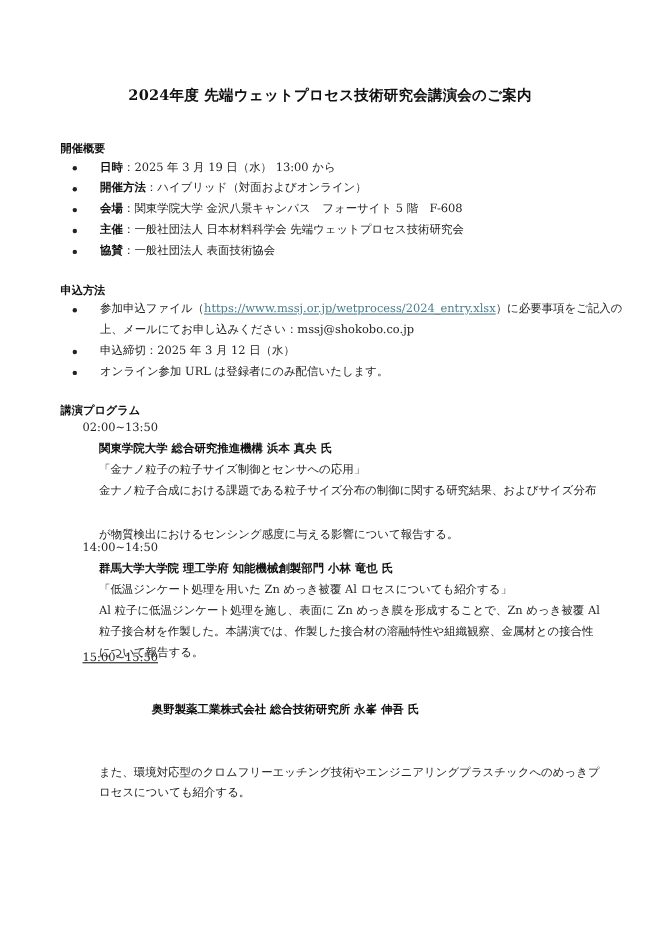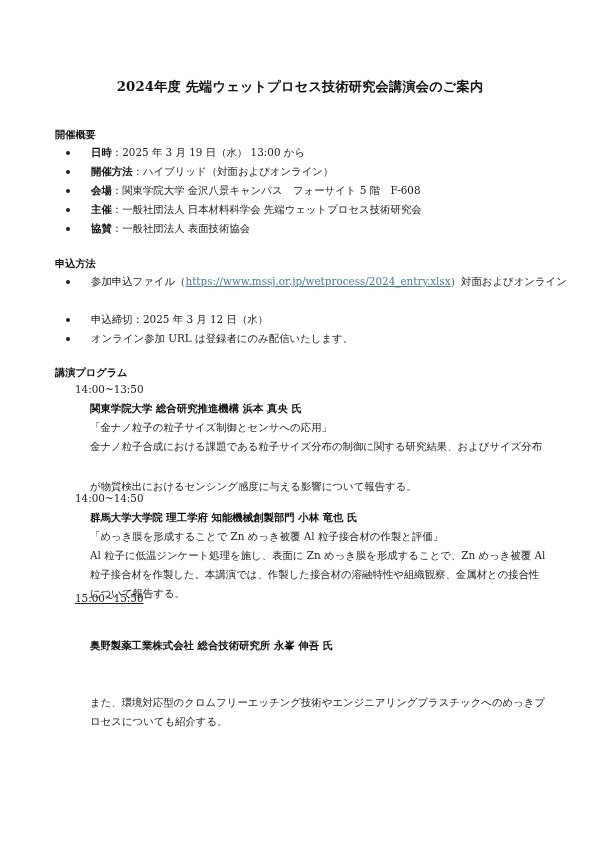--- a/index.html
+++ b/index.html
@@ -59,42 +59,43 @@
 
   <div class="bullet" style="top:227px;"></div>
   <div class="line li" style="top:219px;">
     <span class="b">協賛</span><span>：</span><span>一般社団法人 表面技術協会</span>
   </div>
 
   <div class="h" style="top:257px;">申込方法</div>
 
   <div class="bullet" style="top:280px;"></div>
   <div class="line li" style="top:272px;">
-    <span>参加申込ファイル（</span><a class="link">https://www.mssj.or.jp/wetprocess/2024_entry.xlsx</a><span>）対面およびオンライン</span>
+    <span>参加申込ファイル（</span><a class="link">https://www.mssj.or.jp/wetprocess/2024_entry.xlsx</a><span>）に必要事項をご記入の</span>
   </div>
+  <div class="line li" style="top:291px;">上、メールにてお申し込みください：mssj@shokobo.co.jp</div>
 
   <div class="bullet" style="top:318px;"></div>
   <div class="line li" style="top:310px;">申込締切：2025 年 3 月 12 日（水）</div>
 
   <div class="bullet" style="top:337px;"></div>
   <div class="line li" style="top:329px;">オンライン参加 URL は登録者にのみ配信いたします。</div>
 
   <div class="h" style="top:366px;">講演プログラム</div>
 
-  <div class="line time" style="top:380px;">14:00~13:50</div>
+  <div class="line time" style="top:380px;">02:00~13:50</div>
   <div class="line ind b" style="top:399px;">関東学院大学 総合研究推進機構 浜本 真央 氏</div>
   <div class="line ind" style="top:418px;">「金ナノ粒子の粒子サイズ制御とセンサへの応用」</div>
   <div class="line ind" style="top:437px;">金ナノ粒子合成における課題である粒子サイズ分布の制御に関する研究結果、およびサイズ分布</div>
   <div class="line ind" style="top:456px;margin-top:21px;">が物質検出におけるセンシング感度に与える影響について報告する。</div>
 
   <div class="line time" style="top:489px;">14:00~14:50</div>
   <div class="line ind b" style="top:508px;">群馬大学大学院 理工学府 知能機械創製部門 小林 竜也 氏</div>
-  <div class="line ind" style="top:527px;">「めっき膜を形成することで Zn めっき被覆 Al 粒子接合材の作製と評価」</div>
+  <div class="line ind" style="top:527px;">「低温ジンケート処理を用いた Zn めっき被覆 Al ロセスについても紹介する」</div>
   <div class="line ind" style="top:546px;">Al 粒子に低温ジンケート処理を施し、表面に Zn めっき膜を形成することで、Zn めっき被覆 Al</div>
   <div class="line ind" style="top:565px;font-family:Liberation Serif, serif;">粒子接合材を作製した。本講演では、作製した接合材の溶融特性や組織観察、金属材との接合性</div>
   <div class="line ind" style="top:584px;">について報告する。</div>
 
   <div class="line time" style="top:589px;text-decoration:underline;">15:00~15:50</div>
-  <div class="line ind b" style="top:636px;">奥野製薬工業株式会社 総合技術研究所 永峯 伸吾 氏</div>
+  <div class="line ind b" style="top:636px;margin-left:48px;">奥野製薬工業株式会社 総合技術研究所 永峯 伸吾 氏</div>
   <div class="line ind" style="top:693px;">また、環境対応型のクロムフリーエッチング技術やエンジニアリングプラスチックへのめっきプ</div>
   <div class="line ind" style="top:712px;">ロセスについても紹介する。</div>
 
 </div>
 
 </body></html>

